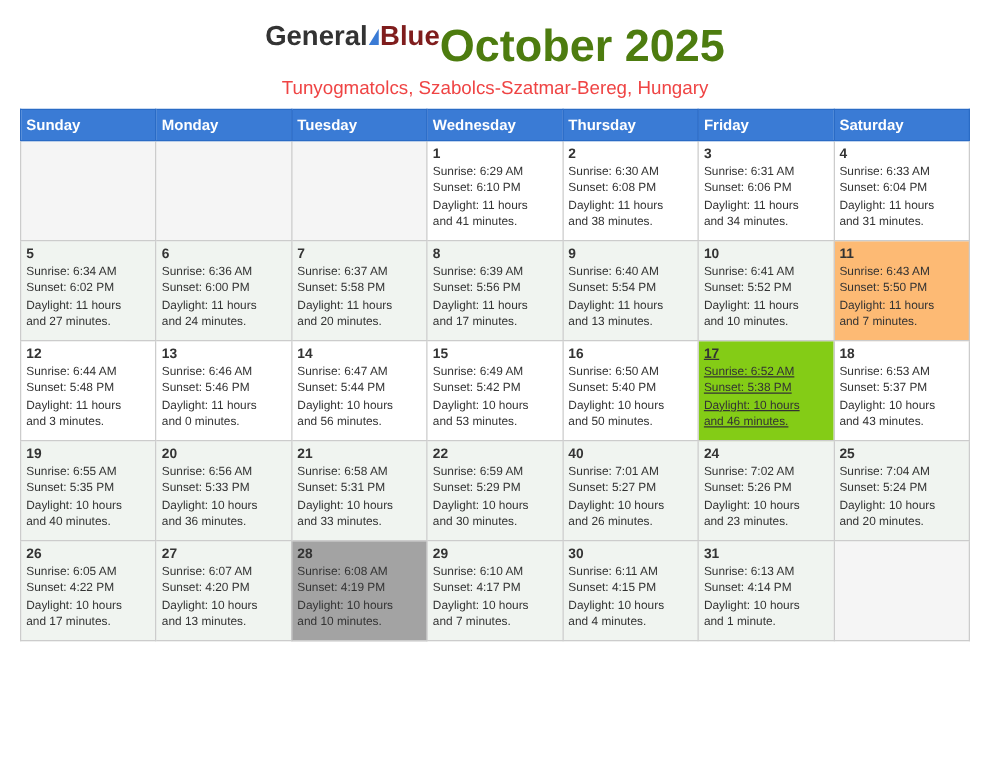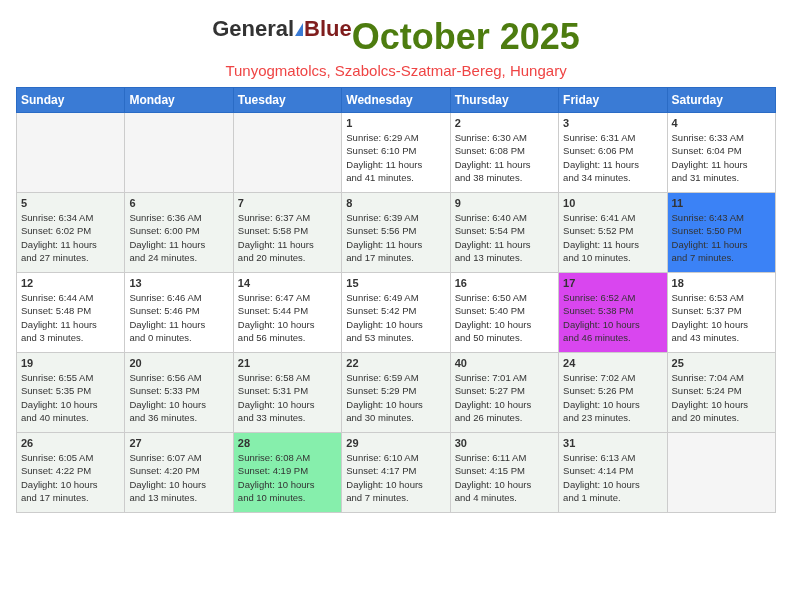--- a/index.html
+++ b/index.html
@@ -140,21 +140,21 @@
           <div class="day-info">Sunrise: 6:39 AM<br>Sunset: 5:56 PM<br>Daylight: 11 hours<br>and 17 minutes.</div>
         </td>
         <td style="background: rgb(240, 244, 240);">
           <div class="day-number">9</div>
           <div class="day-info">Sunrise: 6:40 AM<br>Sunset: 5:54 PM<br>Daylight: 11 hours<br>and 13 minutes.</div>
         </td>
         <td style="background: rgb(240, 244, 240);">
           <div class="day-number">10</div>
           <div class="day-info">Sunrise: 6:41 AM<br>Sunset: 5:52 PM<br>Daylight: 11 hours<br>and 10 minutes.</div>
         </td>
-        <td style="background: #3b82f6;">
+        <td style="background: #fdba74;">
           <div class="day-number">11</div>
           <div class="day-info">Sunrise: 6:43 AM<br>Sunset: 5:50 PM<br>Daylight: 11 hours<br>and 7 minutes.</div>
         </td>
       </tr>
       <tr>
         <td style="background: rgb(255, 255, 255); border-radius: 26px;">
           <div class="day-number">12</div>
           <div class="day-info">Sunrise: 6:44 AM<br>Sunset: 5:48 PM<br>Daylight: 11 hours<br>and 3 minutes.</div>
         </td>
         <td style="background: rgb(255, 255, 255);">
@@ -166,21 +166,21 @@
           <div class="day-info">Sunrise: 6:47 AM<br>Sunset: 5:44 PM<br>Daylight: 10 hours<br>and 56 minutes.</div>
         </td>
         <td style="background: rgb(255, 255, 255);">
           <div class="day-number">15</div>
           <div class="day-info">Sunrise: 6:49 AM<br>Sunset: 5:42 PM<br>Daylight: 10 hours<br>and 53 minutes.</div>
         </td>
         <td style="background: rgb(255, 255, 255);">
           <div class="day-number">16</div>
           <div class="day-info">Sunrise: 6:50 AM<br>Sunset: 5:40 PM<br>Daylight: 10 hours<br>and 50 minutes.</div>
         </td>
-        <td style="background: #d946ef;">
+        <td style="background: #84cc16; text-decoration: underline;">
           <div class="day-number">17</div>
           <div class="day-info">Sunrise: 6:52 AM<br>Sunset: 5:38 PM<br>Daylight: 10 hours<br>and 46 minutes.</div>
         </td>
         <td style="background: rgb(255, 255, 255);">
           <div class="day-number">18</div>
           <div class="day-info">Sunrise: 6:53 AM<br>Sunset: 5:37 PM<br>Daylight: 10 hours<br>and 43 minutes.</div>
         </td>
       </tr>
       <tr>
         <td style="background: rgb(240, 244, 240); margin-left: 12px;">
@@ -214,21 +214,21 @@
       </tr>
       <tr>
         <td style="background: rgb(240, 244, 240);">
           <div class="day-number">26</div>
           <div class="day-info">Sunrise: 6:05 AM<br>Sunset: 4:22 PM<br>Daylight: 10 hours<br>and 17 minutes.</div>
         </td>
         <td style="background: rgb(240, 244, 240);">
           <div class="day-number">27</div>
           <div class="day-info">Sunrise: 6:07 AM<br>Sunset: 4:20 PM<br>Daylight: 10 hours<br>and 13 minutes.</div>
         </td>
-        <td style="background: #86efac;">
+        <td style="background: #a3a3a3;">
           <div class="day-number">28</div>
           <div class="day-info">Sunrise: 6:08 AM<br>Sunset: 4:19 PM<br>Daylight: 10 hours<br>and 10 minutes.</div>
         </td>
         <td style="background: rgb(240, 244, 240); margin-left: 48px;">
           <div class="day-number">29</div>
           <div class="day-info">Sunrise: 6:10 AM<br>Sunset: 4:17 PM<br>Daylight: 10 hours<br>and 7 minutes.</div>
         </td>
         <td style="background: rgb(240, 244, 240);">
           <div class="day-number">30</div>
           <div class="day-info">Sunrise: 6:11 AM<br>Sunset: 4:15 PM<br>Daylight: 10 hours<br>and 4 minutes.</div>

